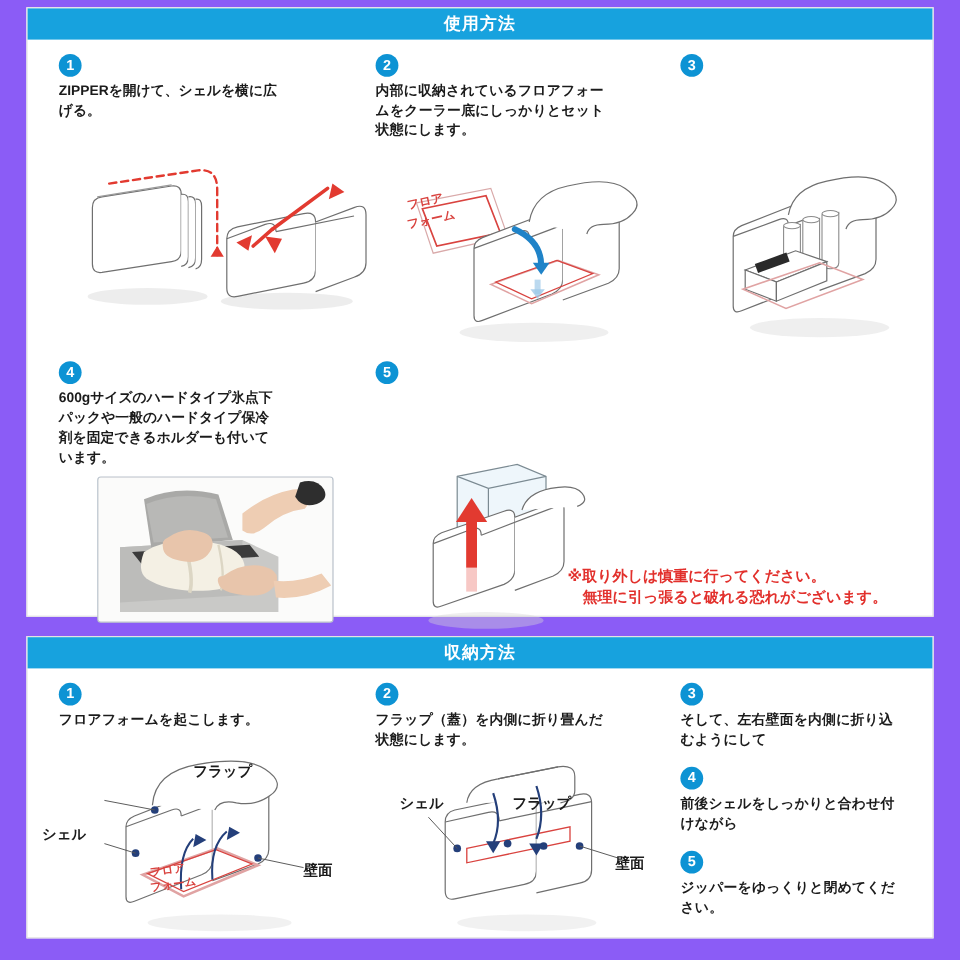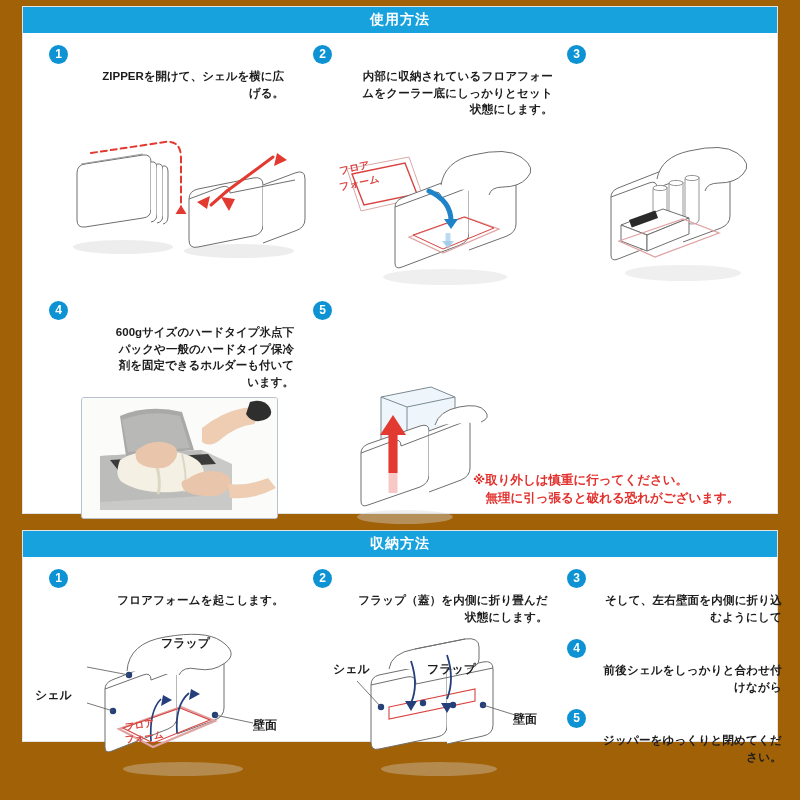--- a/index.html
+++ b/index.html
@@ -8,34 +8,34 @@
     width: 800px;
     height: 800px;
     background: #ffffff;
     font-family: "Liberation Sans", "DejaVu Sans", sans-serif;
   }
 
   #page {
     position: relative;
     width: 800px;
     height: 800px;
-    background: #a16207;
+    background: #8b5cf6;
     overflow: hidden;
   }
 
   
   .panel {
     position: absolute;
     left: 22px;
     width: 756px;
     background: #ffffff;
     border: 1px solid #e3e3e3;
   }
   #panel-usage   { top: 6px;   height: 508px; }
-  #panel-storage { top: 530px; height: 212px; }
+  #panel-storage { top: 530px; height: 252px; }
 
   .panel-header {
     height: 26px;
     background: #17a2de;
     color: #ffffff;
     font-size: 14px;
     font-weight: bold;
     letter-spacing: 1px;
     display: flex;
     align-items: center;
@@ -58,21 +58,20 @@
     text-align: center;
     margin-bottom: 4px;
   }
 
   .step-text {
     font-size: 11.5px;
     font-weight: bold;
     color: #1b1b1b;
     line-height: 1.45;
     letter-spacing: 0.2px;
-    text-align: right;
   }
   .step-text.latin { letter-spacing: 0px; }
 
   
   .fig { position: absolute; }
   .fig svg { display: block; overflow: visible; }
 
   
   .caution {
     position: absolute;

